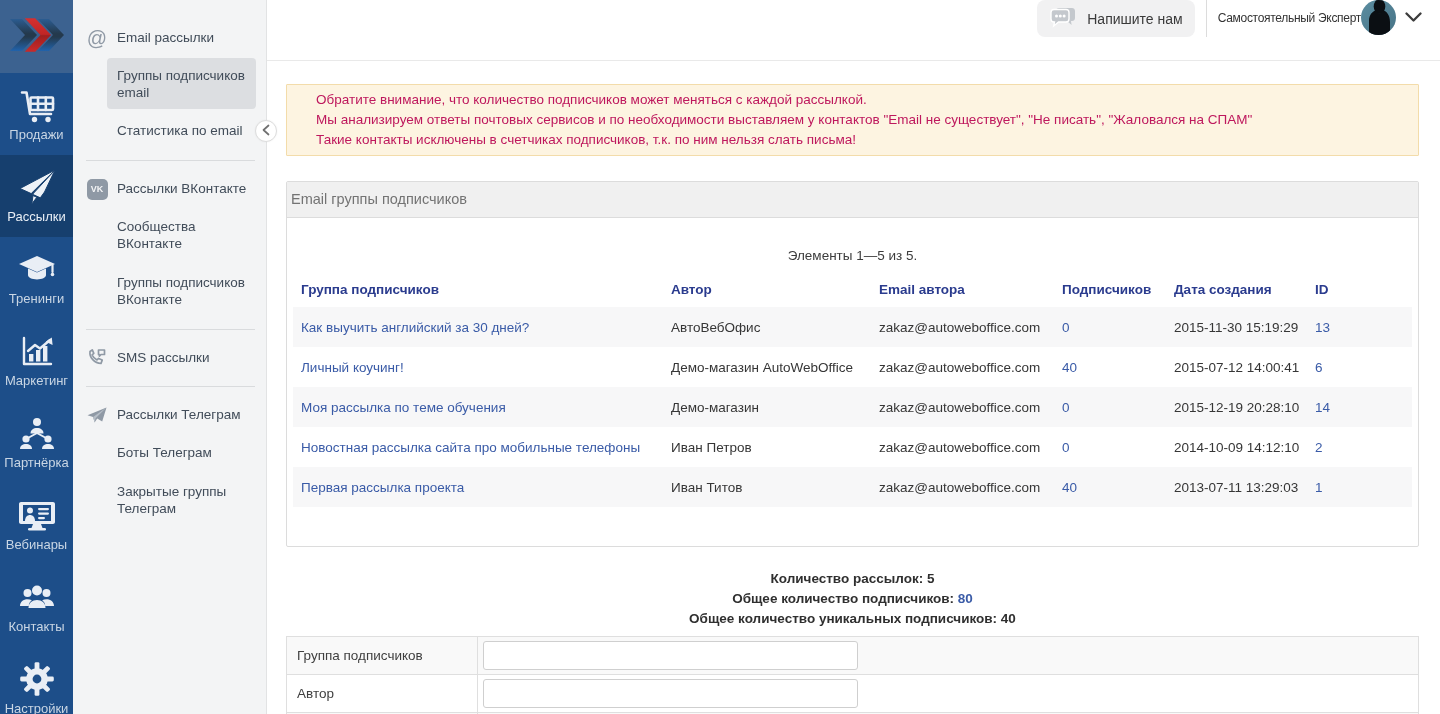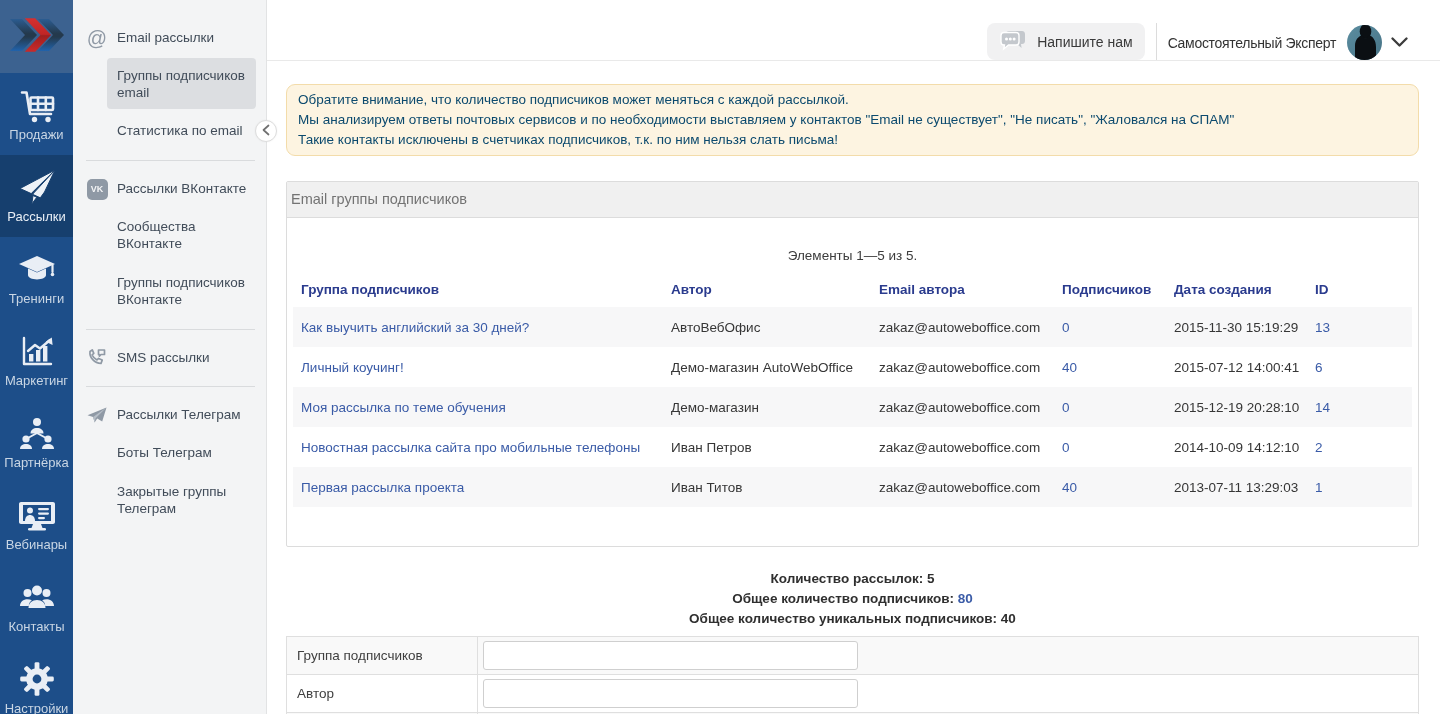--- a/index.html
+++ b/index.html
@@ -32,34 +32,34 @@
   .at-glyph { font-size:20px; color:#8f99a5; font-weight:400; }
   .vk-badge { width:21px; height:21px; background:#8f99a5; border-radius:5px; display:flex;
     align-items:center; justify-content:center; color:#f3f4f5; font-size:9px; font-weight:bold; letter-spacing:0; }
   .collapse-btn { position:absolute; top:120px; right:-11px; width:22px; height:22px; border-radius:50%;
     background:#fff; border:1px solid #ddd; display:flex; align-items:center; justify-content:center;
     cursor:pointer; z-index:5; box-shadow:0 0 2px rgba(0,0,0,.06); }
 
   
   .main { flex:1 1 auto; display:flex; flex-direction:column; background:#fff; min-width:0; }
   .topbar { height:61px; flex:0 0 61px; border-bottom:1px solid #e9e9e9; display:flex;
-    align-items:flex-end; justify-content:flex-end; padding-right:32px; }
+    align-items:flex-start; justify-content:flex-end; padding-right:18px; }
   .contact-btn { display:flex; align-items:center; gap:11px; height:37px; padding:0 12px;
     background:#f1f1f2; border:0; border-radius:8px; font-size:14px; color:#3a3a3a; cursor:pointer;
     font-family:inherit; }
   .top-divider { width:1px; height:37px; background:#dcdcdc; margin:0 11px; }
   .user-box { display:flex; align-items:center; cursor:pointer; }
-  .user-name { font-size:14px; letter-spacing:-0.3px; color:#333; margin-right:11px; }
+  .user-name { font-size:12px; letter-spacing:-0.3px; color:#333; }
   .avatar { width:35px; height:35px; border-radius:50%; display:block; }
   .user-caret { margin-left:9px; display:flex; align-items:center; }
 
   .content { padding:23px 21px 0 19px; }
 
-  .notice { background:#fdf4e1; border:1px solid #f3dcaa; border-radius:9px; padding:5px 11px;
-    font-size:13.5px; line-height:20px; color:#0c4a6e; }
+  .notice { background:#fdf4e1; border:1px solid #f3dcaa; border-radius:1px; padding:5px 29px;
+    font-size:13.5px; line-height:20px; color:#be185d; }
 
   .panel { margin-top:25px; border:1px solid #dcdcdc; border-radius:2px; background:#fff; }
   .panel-header { background:#f0f0f0; border-bottom:1px solid #dcdcdc; height:36px; line-height:35px;
     padding:0 4px; font-size:14.5px; color:#737373; }
   .panel-body { padding:0 6px 39px 6px; }
   .items-count { margin-top:30px; font-size:13.5px; line-height:16px; color:#3c3c3c; text-align:center; }
 
   table.data { width:100%; border-collapse:collapse; margin-top:7px; table-layout:fixed; }
   table.data th { height:36px; text-align:left; vertical-align:middle; padding:0 8px 0 8px;
     font-size:13.5px; font-weight:bold; color:#2a3b8e; }

